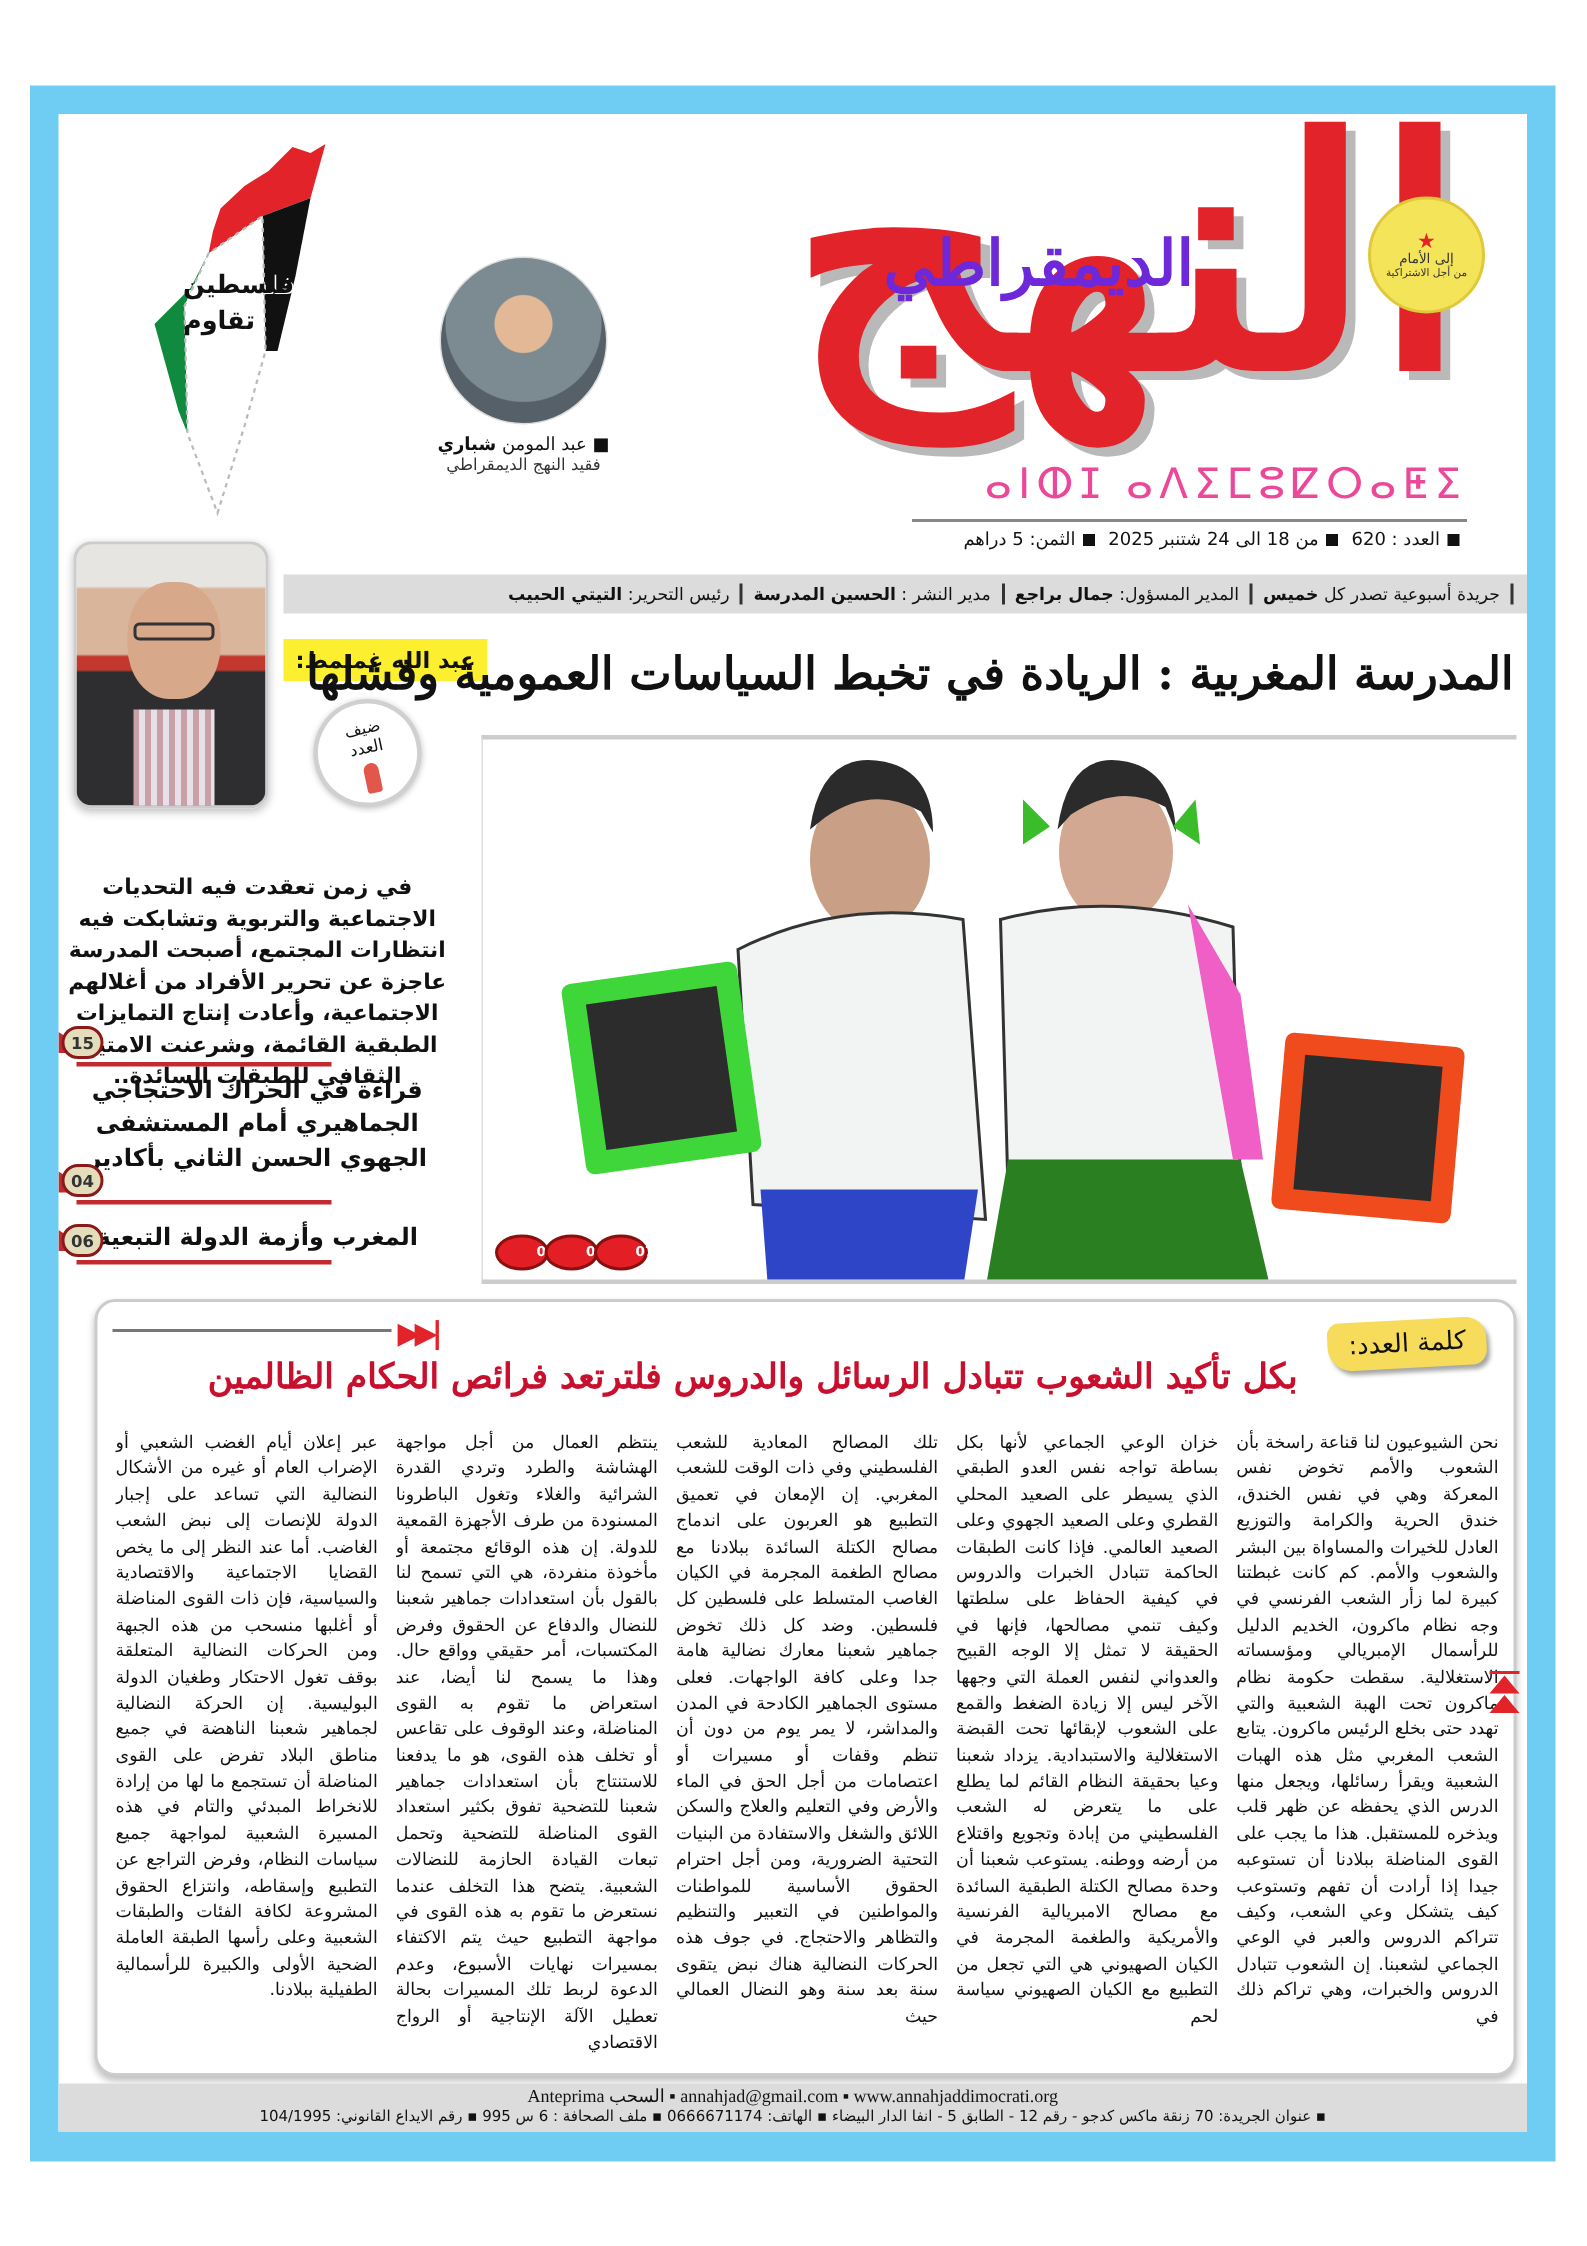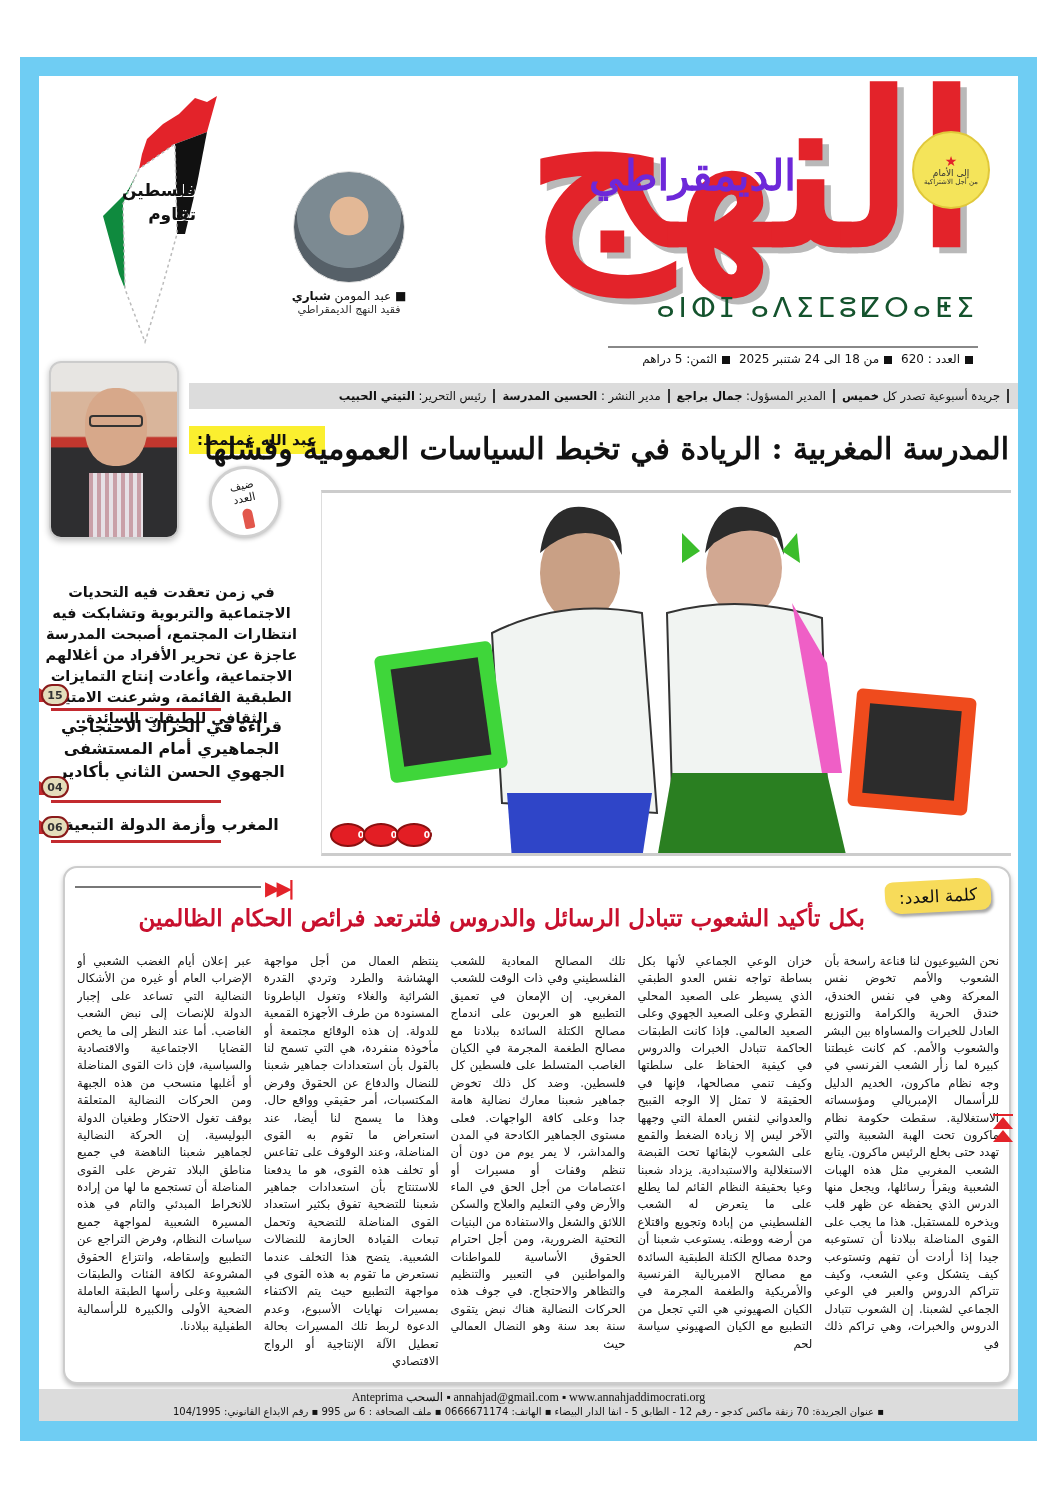--- a/index.html
+++ b/index.html
@@ -8,27 +8,27 @@
 
   .frame { position: absolute; left: 20px; top: 57px; width: 1017px; height: 1384px; background: #6fcdf3; }
   .page { position: absolute; left: 39px; top: 76px; width: 979px; height: 1345px; background: #fff; overflow: hidden; }
 
   
   .masthead { position: absolute; left: 400px; top: 0; width: 579px; height: 300px; }
   .logo-main { position: absolute; right: 40px; top: -10px; font-family: "DejaVu Serif", serif; font-weight: bold; font-size: 210px; line-height: 1; color: #e3232a; text-shadow: 6px 6px 0 #b9b9b9; direction: rtl; letter-spacing: -8px; transform: scaleX(1.08); transform-origin: right top; }
   .logo-sub { position: absolute; left: 150px; top: 75px; font-family: "DejaVu Serif", serif; font-weight: bold; font-size: 42px; color: #6d28d9; direction: rtl; }
   .seal { position: absolute; right: 28px; top: 55px; width: 78px; height: 78px; border-radius: 50%; background: #f4e45a; border: 2px solid #e0c83a; display: flex; flex-direction: column; align-items: center; justify-content: center; font-size: 9px; color: #333; direction: rtl; text-align: center; }
   .seal .star { color: #e3232a; font-size: 14px; line-height: 1; }
-  .tifinagh { position: absolute; right: 40px; top: 215px; font-family: "DejaVu Sans", sans-serif; font-size: 28px; letter-spacing: 4px; color: #14532d; }
+  .tifinagh { position: absolute; right: 40px; top: 230px; font-family: "DejaVu Sans", sans-serif; font-size: 28px; letter-spacing: 4px; color: #ec4899; }
   .issue-line { position: absolute; right: 40px; top: 270px; width: 370px; border-top: 2px solid #888; padding-top: 4px; font-size: 12px; direction: rtl; text-align: right; color: #111; }
   .issue-line .sq { display: inline-block; width: 8px; height: 8px; background: #111; margin: 0 5px; vertical-align: middle; }
 
   
   .palestine { position: absolute; left: 28px; top: 8px; width: 150px; height: 270px; }
-  .pal-label { position: absolute; left: 55px; top: 95px; font-weight: bold; font-size: 17px; color: #111; direction: rtl; text-align: right; line-height: 1.4; text-shadow: 1px 1px 0 #fff; }
+  .pal-label { position: absolute; left: 55px; top: 95px; font-weight: bold; font-size: 17px; color: #111; direction: rtl; text-align: left; line-height: 1.4; text-shadow: 1px 1px 0 #fff; }
 
   
   .leader { position: absolute; left: 215px; top: 95px; width: 190px; text-align: center; }
   .leader-photo { width: 112px; height: 112px; border-radius: 50%; margin: 0 auto; background: radial-gradient(circle at 50% 40%, #e3b896 0 22%, #7c8a92 23% 60%, #566068 61%); border: 1px solid #ddd; }
   .leader-name { margin-top: 6px; font-size: 12px; direction: rtl; }
   .leader-name b { font-weight: bold; }
   .leader-role { font-size: 11px; color: #333; direction: rtl; }
 
   
   .staffbar { position: absolute; left: 150px; top: 307px; width: 830px; height: 26px; background: #dcdcdc; direction: rtl; font-size: 11.5px; display: flex; align-items: center; padding-right: 10px; gap: 0; }

